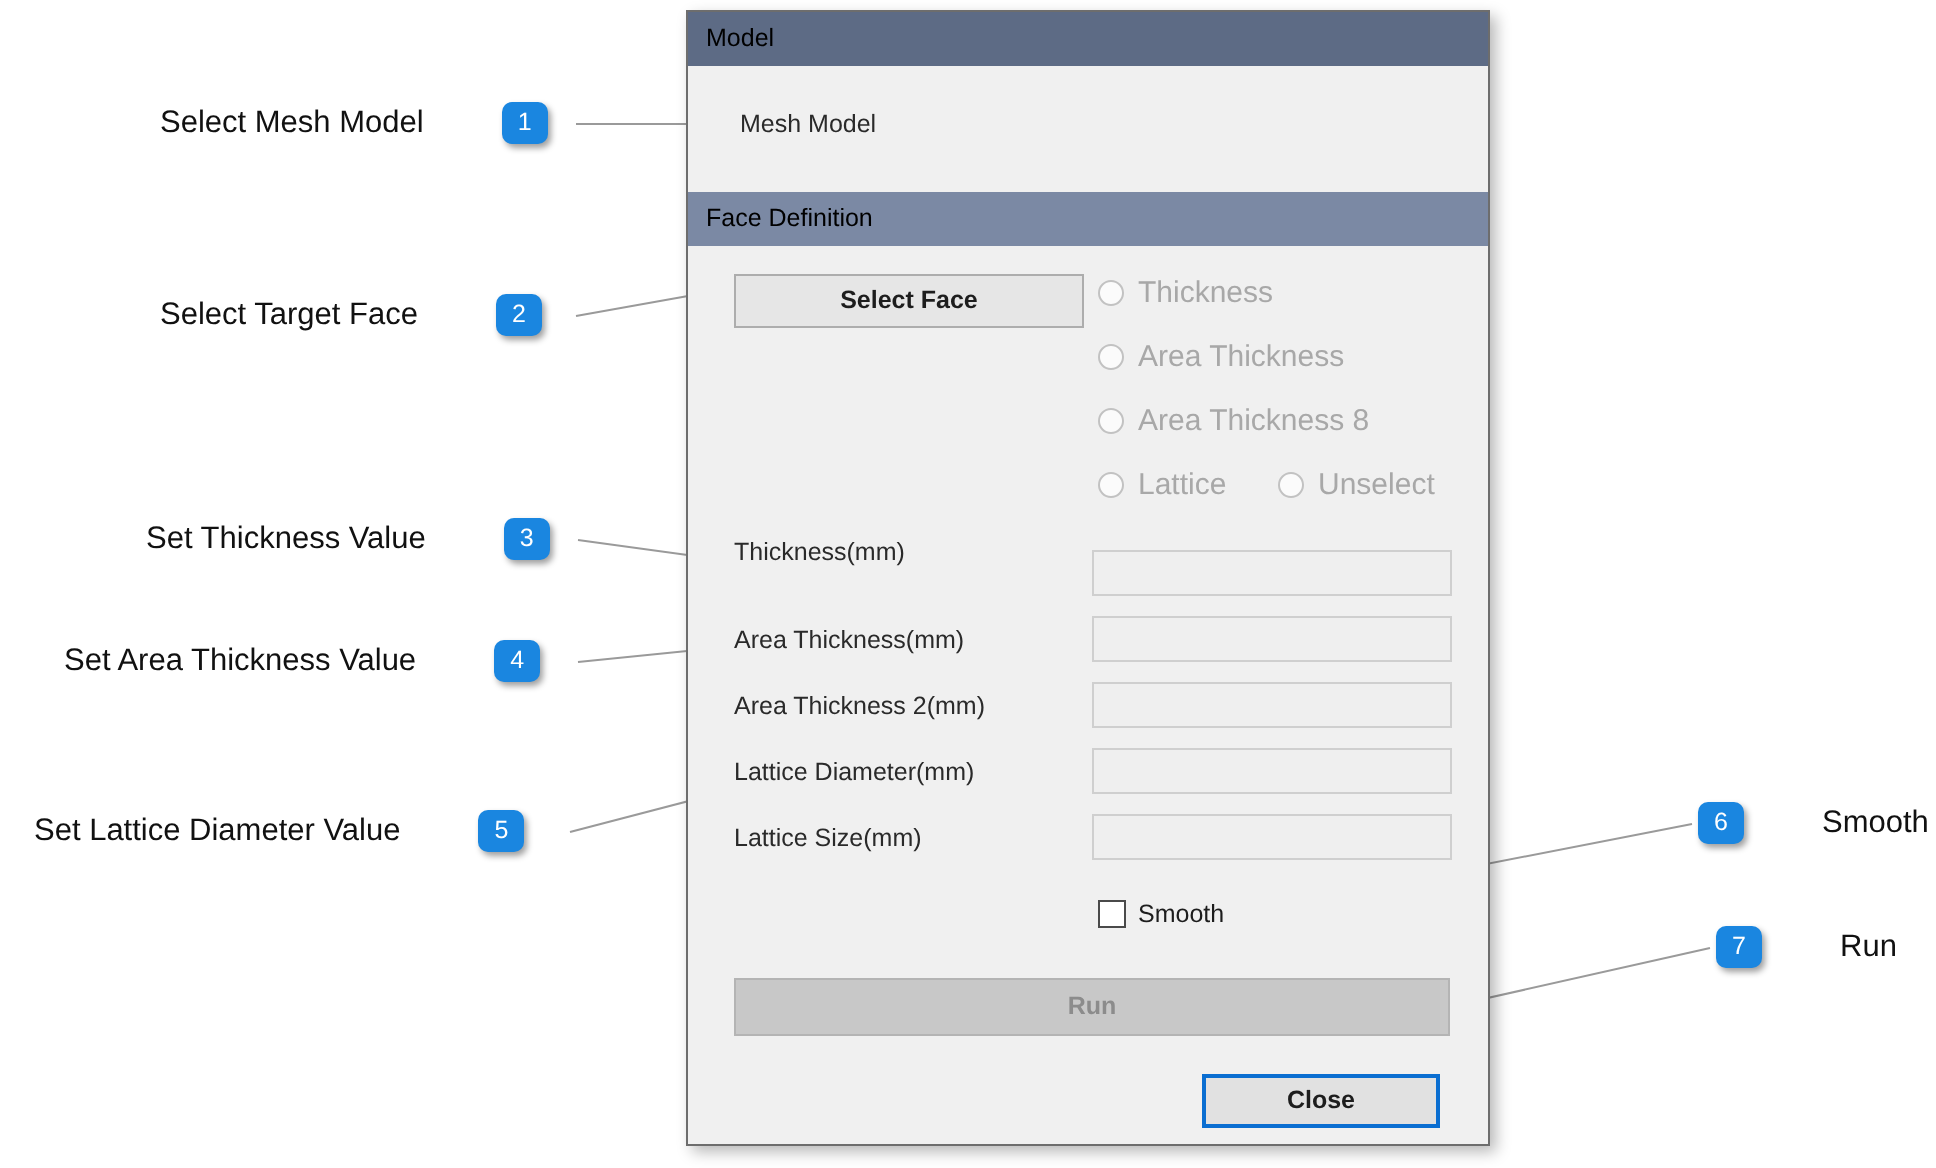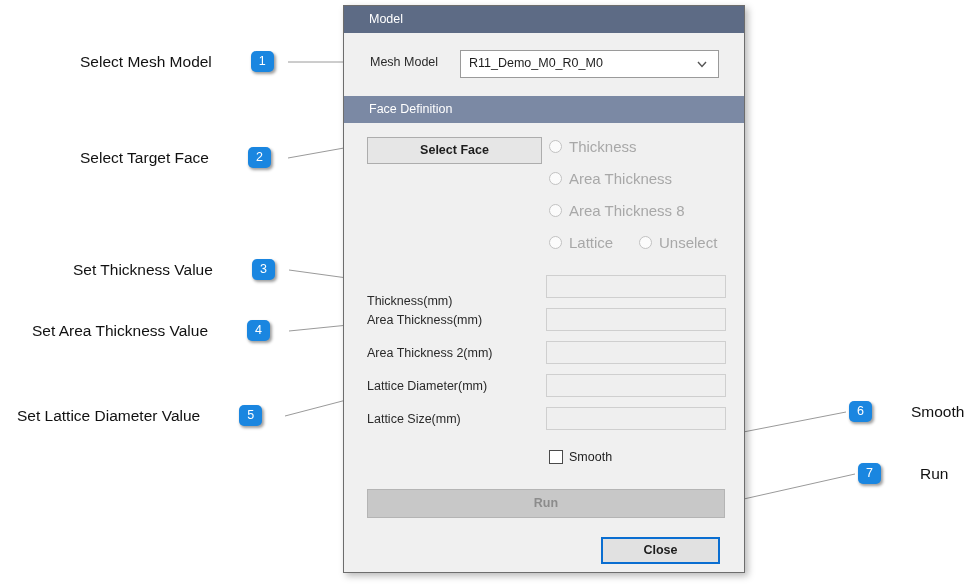--- a/index.html
+++ b/index.html
@@ -14,22 +14,22 @@
   .leaders{position:absolute;left:0;top:0;width:968px;height:584px;}
 
   
   .dialog{
     position:absolute;left:343px;top:5px;width:402px;height:568px;
     background:#f0f0f0;border:1px solid #6d6d6d;
     box-shadow:3px 3px 7px rgba(0,0,0,0.28);
     box-sizing:border-box;
   }
   .sect-header{
-    height:27px;line-height:27px;color:#ffffff;
-    font-size:12.5px;padding-left:25px;box-sizing:border-box;
+    height:27px;line-height:27px;color:#000000;
+    font-size:12.5px;padding-left:9px;box-sizing:border-box;
   }
   .sect-header.model{background:#5d6b85;}
   .sect-header.face{background:#7b89a4;}
 
   .panel{background:#f0f0f0;}
   .panel.model-body{height:63px;position:relative;}
   .panel.face-body{position:relative;height:447px;}
 
   
   .lbl{
@@ -115,26 +115,20 @@
       <line x1="855" y1="474" x2="726" y2="503"></line>
     </g>
   </svg>
 
   <div class="dialog">
 
     <div class="sect-header model">Model</div>
 
     <div class="panel model-body">
       <div class="lbl" style="left:26px;top:22px;text-align:right;">Mesh Model</div>
-      <div class="combo">
-        <span class="val">R11_Demo_M0_R0_M0</span>
-        <svg class="chev" viewBox="0 0 14 14">
-          <polyline points="3,5 7,9.5 11,5" fill="none" stroke="#555" stroke-width="1.4"></polyline>
-        </svg>
-      </div>
     </div>
 
     <div class="sect-header face">Face Definition</div>
 
     <div class="panel face-body">
 
       <div class="btn select-face">Select Face</div>
 
       <div class="radio-row" style="left:205px;top:15px;">
         <span class="radio"></span>
@@ -150,21 +144,21 @@
       </div>
       <div class="radio-row" style="left:205px;top:111px;">
         <span class="radio"></span>
         <span class="radio-lab">Lattice</span>
       </div>
       <div class="radio-row" style="left:295px;top:111px;">
         <span class="radio"></span>
         <span class="radio-lab">Unselect</span>
       </div>
 
-      <div class="field-lab" style="left:23px;top:171px;">Thickness(mm)</div>
+      <div class="field-lab" style="left:23px;top:146px;">Thickness(mm)</div>
       <div class="field-box" style="top:152px;"></div>
 
       <div class="field-lab" style="left:23px;top:190px;">Area Thickness(mm)</div>
       <div class="field-box" style="top:185px;"></div>
 
       <div class="field-lab" style="left:23px;top:223px;">Area Thickness 2(mm)</div>
       <div class="field-box" style="top:218px;"></div>
 
       <div class="field-lab" style="left:23px;top:256px;">Lattice Diameter(mm)</div>
       <div class="field-box" style="top:251px;"></div>

